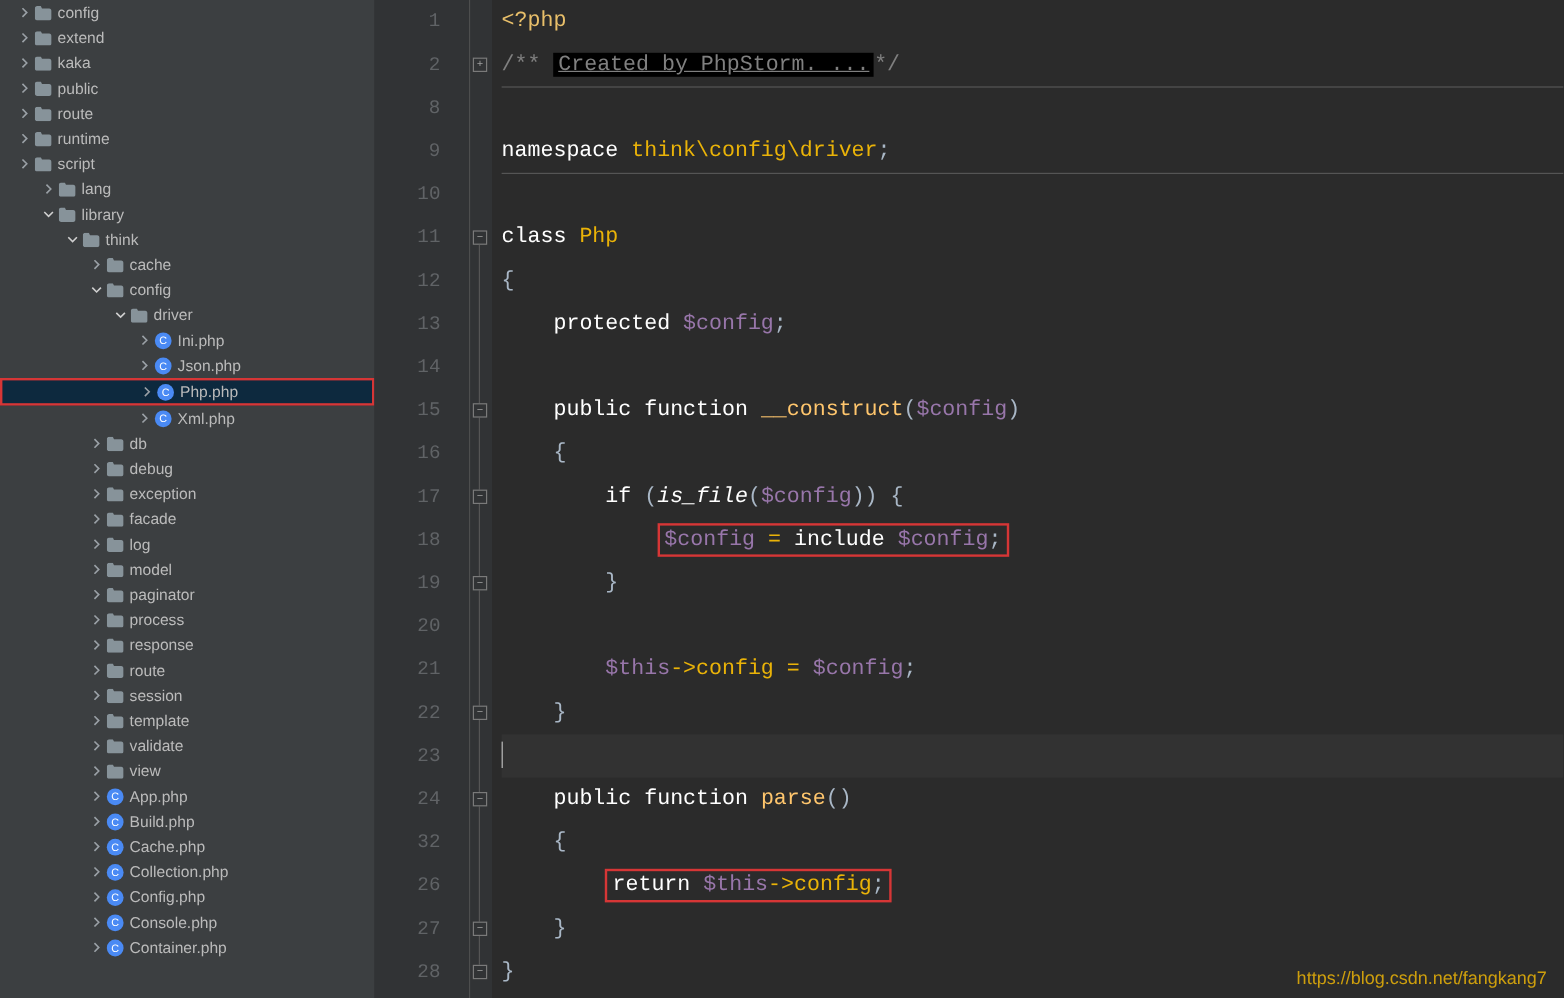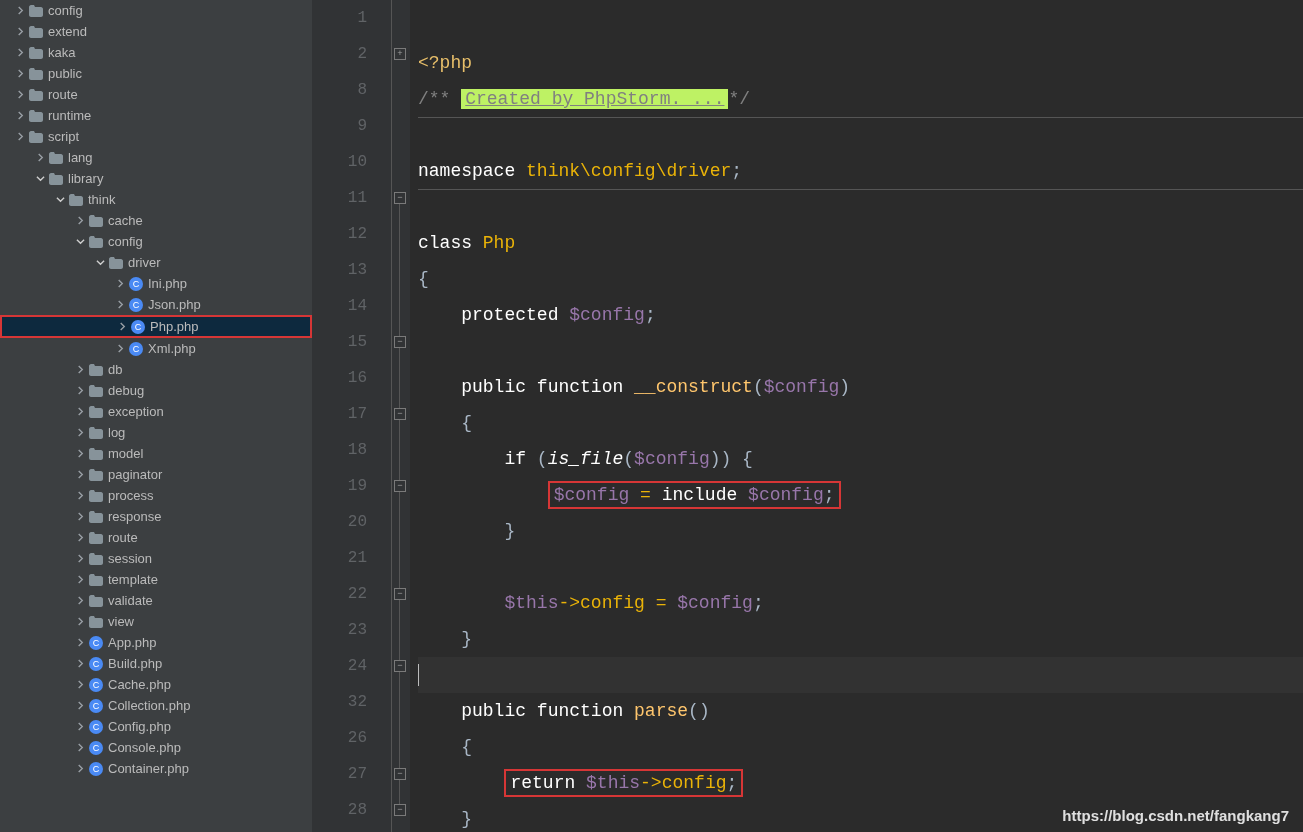--- a/index.html
+++ b/index.html
@@ -111,65 +111,63 @@
 }
 .fold-line {
   position: absolute;
   left: 7px;
   width: 1px;
   background: #555;
 }
 .code-area {
   flex: 1;
   padding-left: 8px;
-  margin-top: 45px;
 }
 .code-line {
   height: 36px;
   line-height: 36px;
   font-size: 18px;
   position: relative;
   white-space: pre;
 }
 .code-line.current {
   background: #323232;
 }
 .hl-red { border: 2px solid #d63636; padding: 2px 4px; }
 .token-keyword { color: #ffffff; }
 .token-text { color: #eab308; }
 .token-var { color: #9876aa; }
 .token-func { color: #ffc66d; }
 .token-funcit { color: #ffffff; font-style: italic; }
 .token-tag { color: #e8bf6a; }
 .token-comment { color: #808080; }
-.token-commentlink { color: #808080; text-decoration: underline; background: #bef264; padding: 0 4px;}
+.token-commentlink { color: #808080; text-decoration: underline; background: #000000; padding: 0 4px;}
 .token-brace { color: #a9b7c6; }
 .cursor-caret {
   display: inline-block;
   width: 1px;
   height: 22px;
   background: #bbbbbb;
   vertical-align: middle;
 }
 .sep-line {
   position: absolute;
   top: 0;
   height: 1px;
   background: #555;
 }
 .watermark {
   position: absolute;
   bottom: 8px;
   right: 14px;
-  color: #ffffff;
+  color: #eab308;
   font-size: 15px;
   font-family: Arial, sans-serif;
   opacity: 0.85;
   pointer-events: none;
-  font-weight: bold;
 }
 </style>
 </head>
 <body>
 
 <div class="sidebar">
   <div id="tree-container">
       <div class="tree-item">
         <span class="indent" style="width: 14px;"></span>
         <span class="tree-arrow">
@@ -434,20 +432,34 @@
           <svg viewBox="0 0 10 10">
             <path d="M3 1 L7 5 L3 9" fill="none" stroke="#9aa0a6" stroke-width="1.5"></path>
           </svg>
         </span>
         <span class="tree-icon">
           <svg width="14" height="12" viewBox="0 0 14 12">
             <path d="M0 2 C0 1 1 0 2 0 L5 0 L6 2 L12 2 C13 2 14 3 14 4 L14 10 C14 11 13 12 12 12 L2 12 C1 12 0 11 0 10 Z" fill="#87939a"></path>
           </svg>
         </span>
         <span>exception</span>
+      </div>
+      <div class="tree-item">
+        <span class="indent" style="width: 74px;"></span>
+        <span class="tree-arrow">
+          <svg viewBox="0 0 10 10">
+            <path d="M3 1 L7 5 L3 9" fill="none" stroke="#9aa0a6" stroke-width="1.5"></path>
+          </svg>
+        </span>
+        <span class="tree-icon">
+          <svg width="14" height="12" viewBox="0 0 14 12">
+            <path d="M0 2 C0 1 1 0 2 0 L5 0 L6 2 L12 2 C13 2 14 3 14 4 L14 10 C14 11 13 12 12 12 L2 12 C1 12 0 11 0 10 Z" fill="#87939a"></path>
+          </svg>
+        </span>
+        <span>facade</span>
       </div>
       <div class="tree-item">
         <span class="indent" style="width: 74px;"></span>
         <span class="tree-arrow">
           <svg viewBox="0 0 10 10">
             <path d="M3 1 L7 5 L3 9" fill="none" stroke="#9aa0a6" stroke-width="1.5"></path>
           </svg>
         </span>
         <span class="tree-icon">
           <svg width="14" height="12" viewBox="0 0 14 12">

